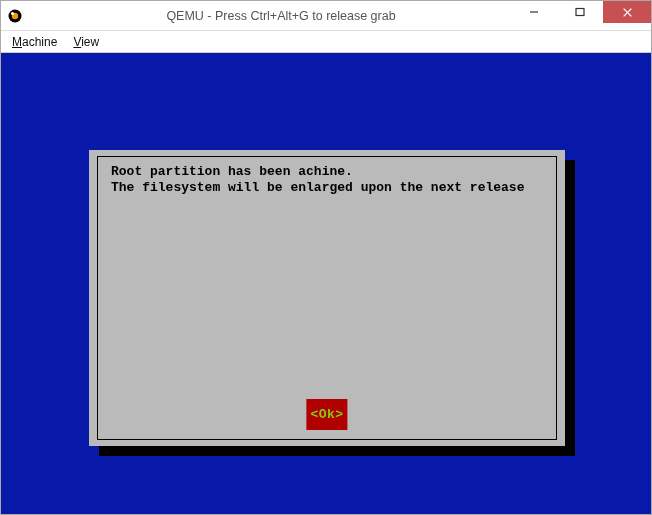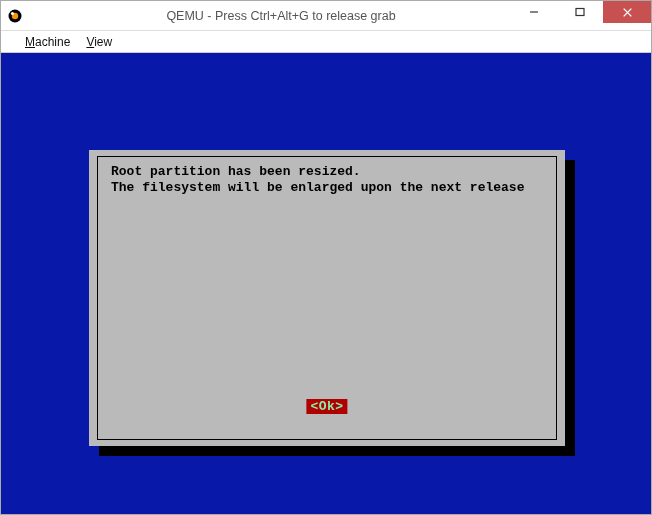--- a/index.html
+++ b/index.html
@@ -57,21 +57,21 @@
     .win-btn.max { }
     .win-btn.close { background: #c75050; color: #fff; width: 48px; }
     .win-btn.close svg { stroke: #fff; }
     .win-btn svg { stroke: #333; stroke-width: 1.2; }
     
     .menubar {
       height: 22px;
       background: #fff;
       display: flex;
       align-items: center;
-      padding: 0 24px;
+      padding: 0 11px;
       gap: 16px;
       border-bottom: 1px solid #ccc;
       font-size: 12px;
     }
     .menu-item {
       color: #111;
     }
     .mnemonic { text-decoration: underline; }
     
     .console {
@@ -112,29 +112,29 @@
       left: 22px; top: 14px; right: 18px;
       font-family: "Courier New", monospace;
       font-size: 13px;
       font-weight: bold;
       color: #000;
       line-height: 1.25;
       white-space: pre;
     }
     .ok-btn {
       position: absolute;
-      bottom: 32px;
+      bottom: 16px;
       left: 50%;
       transform: translateX(-50%);
       background: #b00000;
-      color: #86efac;
+      color: #84cc16;
       font-family: "Courier New", monospace;
       font-size: 13px;
       font-weight: bold;
-      padding: 0 4px;
+      padding: 8px 4px;
       letter-spacing: 0.5px;
     }
   </style>
 </head>
 <body>
 
 <div class="window">
 
   <div class="titlebar">
     <span class="titlebar-icon">
@@ -168,20 +168,20 @@
   <div class="menubar">
     <span class="menu-item"><span class="mnemonic">M</span>achine</span>
     <span class="menu-item"><span class="mnemonic">V</span>iew</span>
   </div>
 
   <div class="console">
     <div class="dialog-wrap">
       <div class="dialog-shadow"></div>
       <div class="dialog">
         <div class="dialog-inner"></div>
-        <div class="dialog-text"><span>Root partition has been resized.</span>
+        <div class="dialog-text"><span>Root partition has been achine.</span>
 <span>The filesystem will be enlarged upon the next release</span></div>
         <div class="ok-btn">&lt;Ok&gt;</div>
       </div>
     </div>
   </div>
 
 </div>
 
 </body></html>

